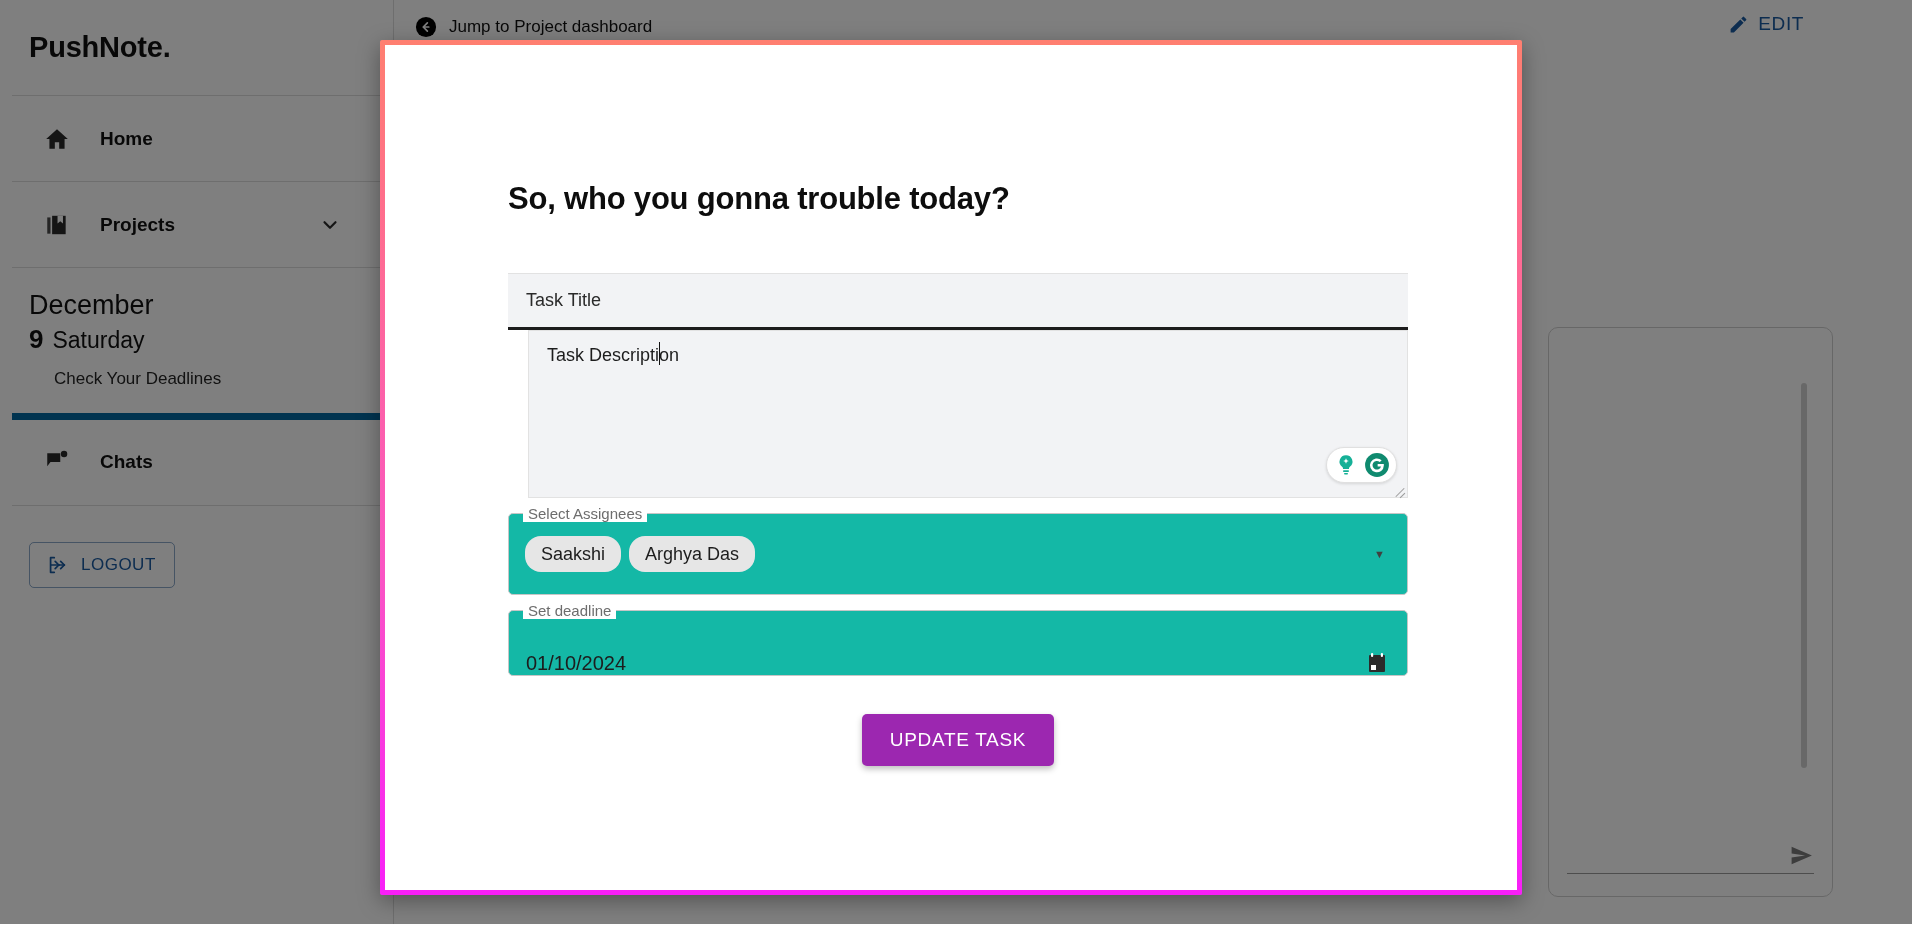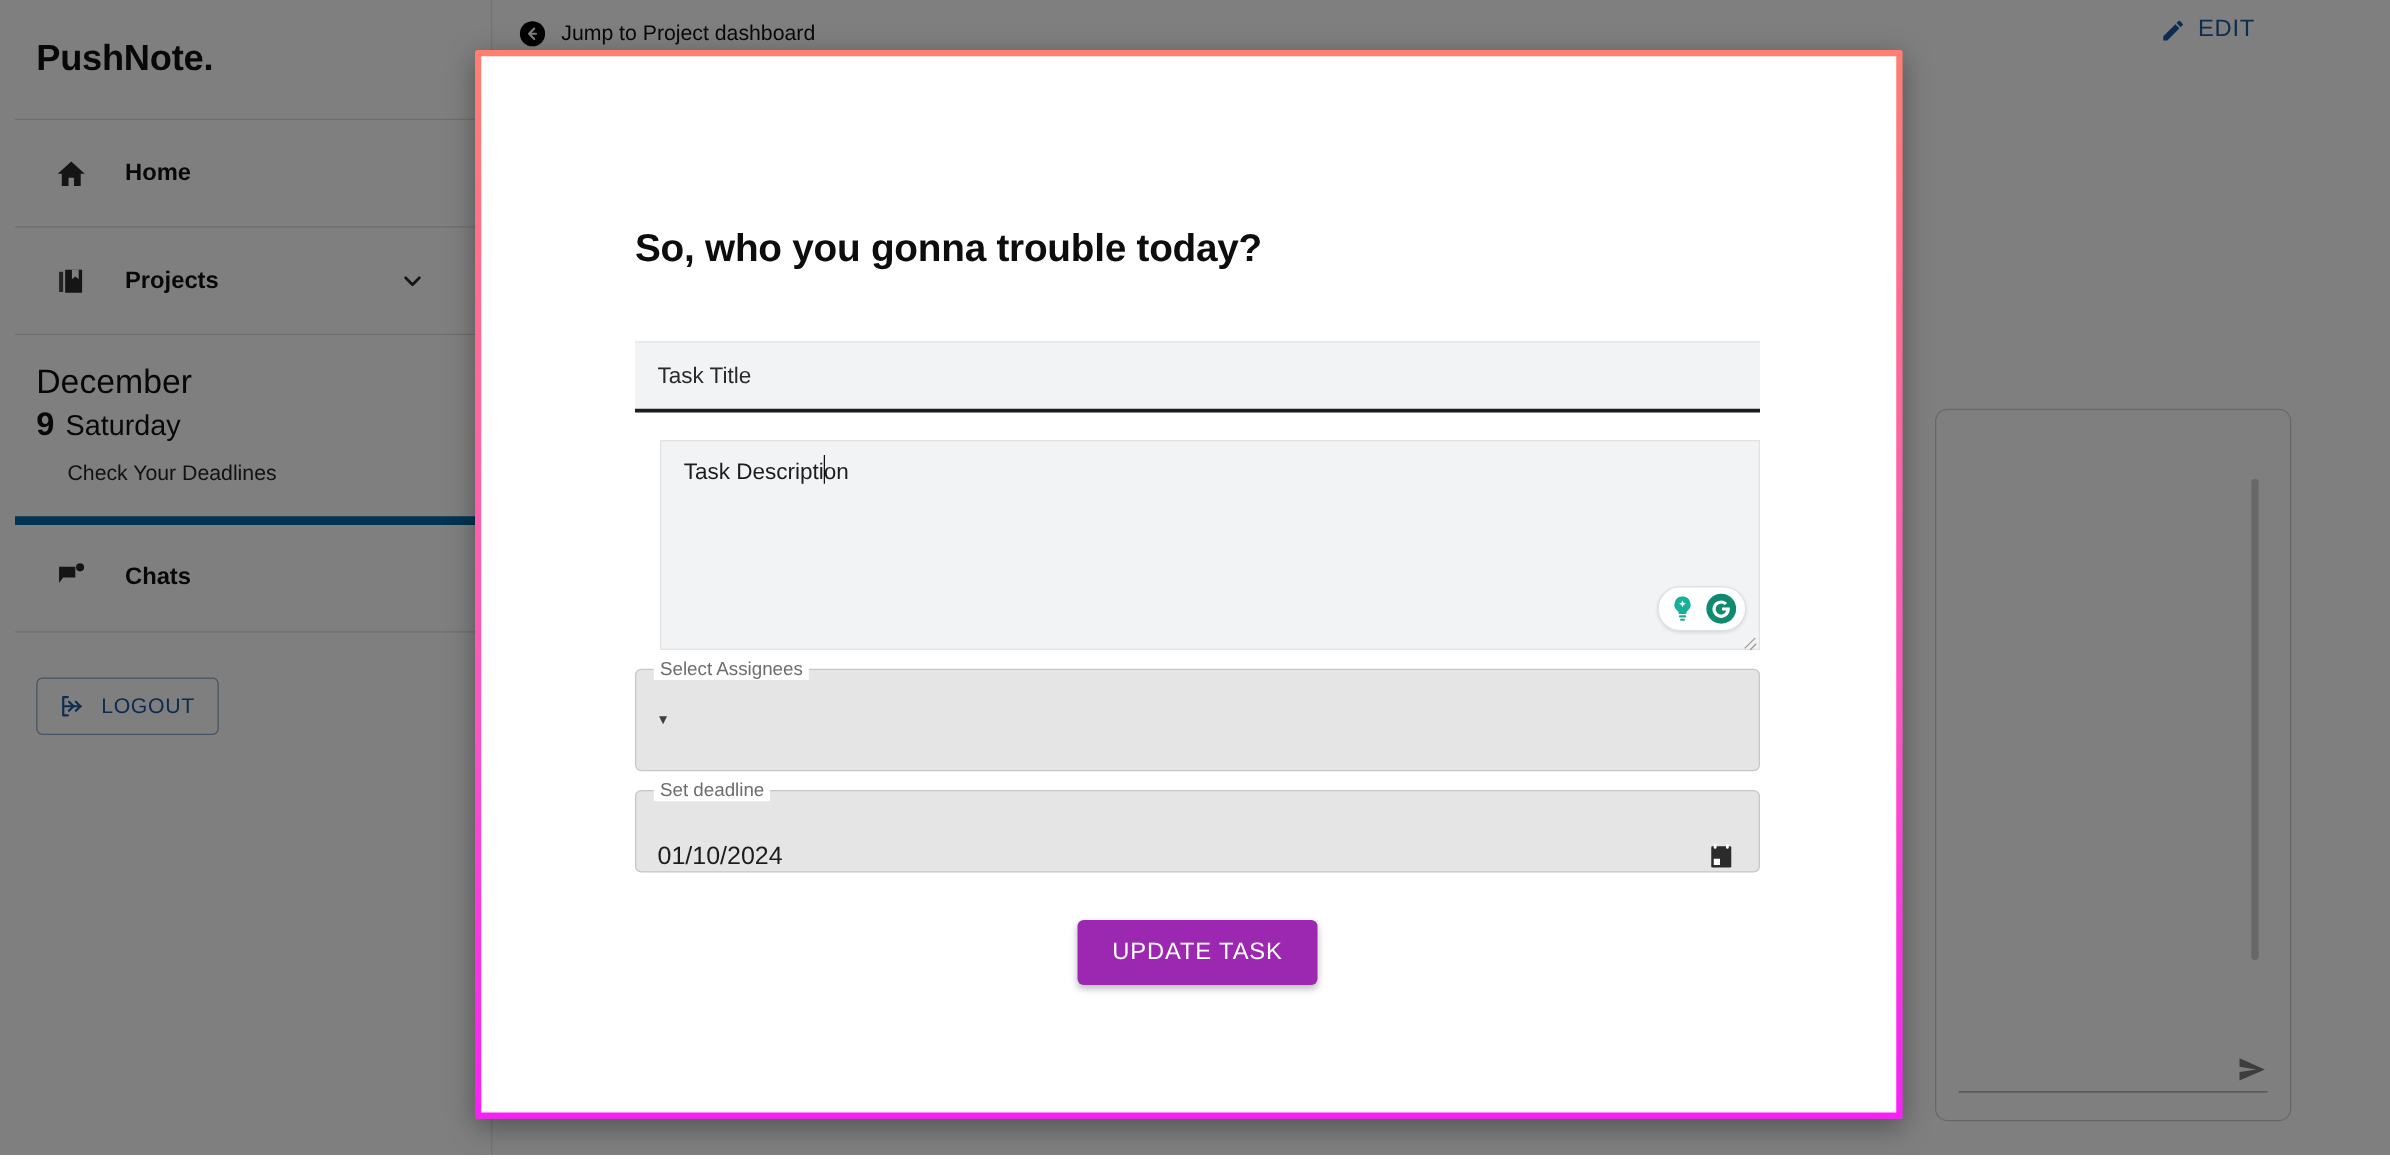--- a/index.html
+++ b/index.html
@@ -265,21 +265,20 @@
     font-size: 18px;
     color: #2a2a2a;
     padding: 0 18px;
     font-family: "Liberation Sans", sans-serif;
     outline: none;
   }
   .field-title::placeholder { color: #2a2a2a; }
 
   .desc-wrap {
     position: relative;
-    margin-top: 22px;
     width: 900px;
     height: 168px;
     padding-left: 20px;
   }
   .field-desc {
     width: 100%;
     height: 100%;
     background: #f2f3f5;
     border: 1px solid #e2e2e2;
     font-size: 18px;
@@ -334,21 +333,21 @@
   }
   .gbtn { width: 28px; height: 28px; border-radius: 50%; display:flex; align-items:center; justify-content:center; }
 
   
   .outlined {
     position: relative;
     margin-top: 15px;
     width: 900px;
     border: 1px solid #c6c6c6;
     border-radius: 5px;
-    background: #e5e5e5;
+    background: #14b8a6;
   }
   .outlined-legend {
     position: absolute;
     top: -9px;
     left: 14px;
     background: #ffffff;
     padding: 0 5px;
     font-size: 15px;
     color: #6d6d6d;
   }
@@ -555,20 +554,24 @@
               </svg>
             </span>
           </div>
 
           <span class="resize-grip"></span>
         </div>
 
         <div class="outlined">
           <span class="outlined-legend">Select Assignees</span>
           <div class="assignees">
+            <div class="chips">
+              <span class="chip">Saakshi</span>
+              <span class="chip">Arghya Das</span>
+            </div>
             <span class="caret-down">▼</span>
           </div>
         </div>
 
         <div class="outlined">
           <span class="outlined-legend">Set deadline</span>
           <div class="deadline">
             <span class="deadline-value">01/10/2024</span>
             <span class="cal-icon">
               <svg width="24" height="24" viewBox="0 0 24 24" fill="currentColor">

